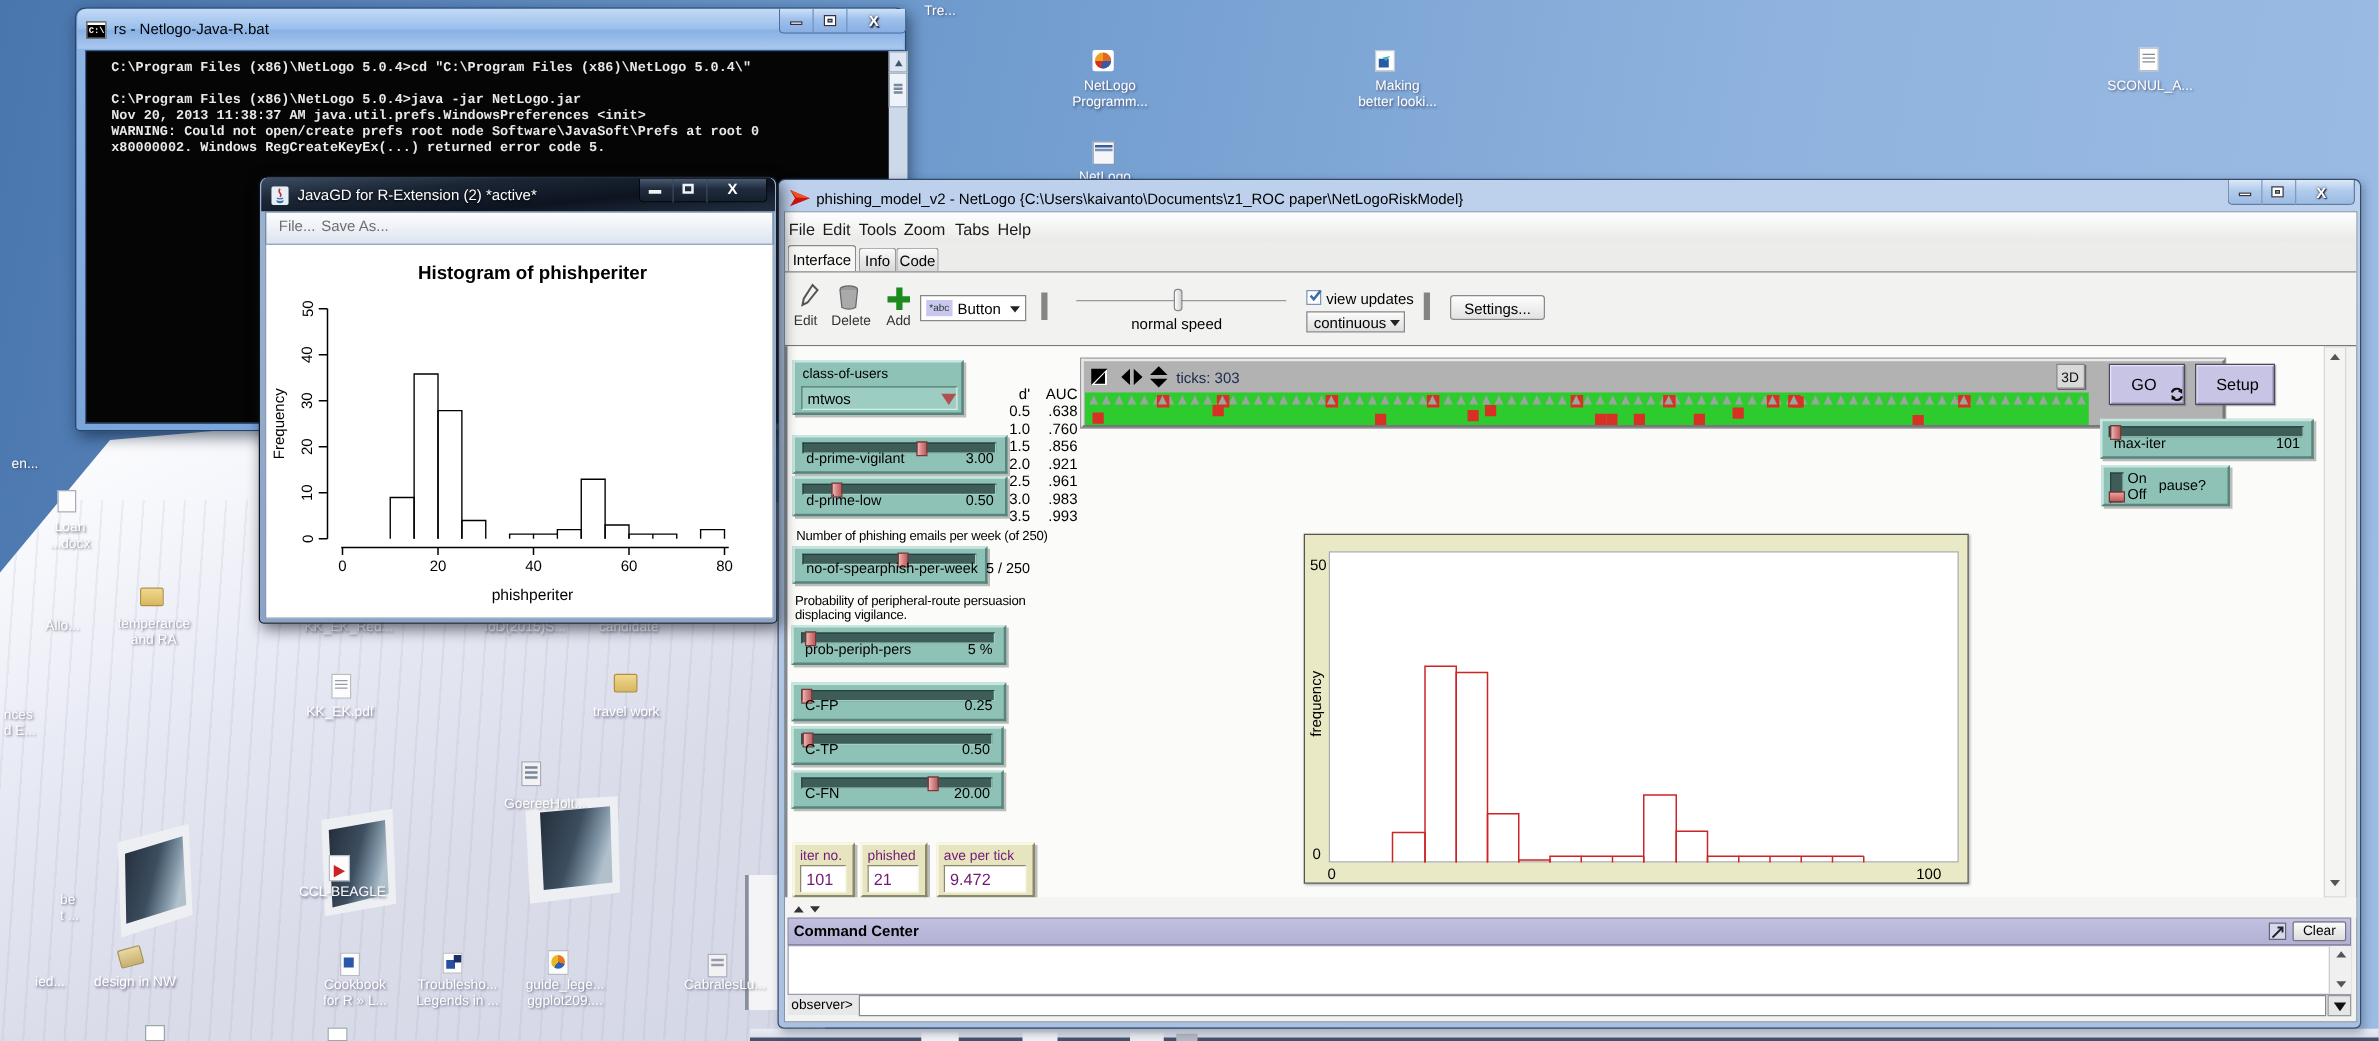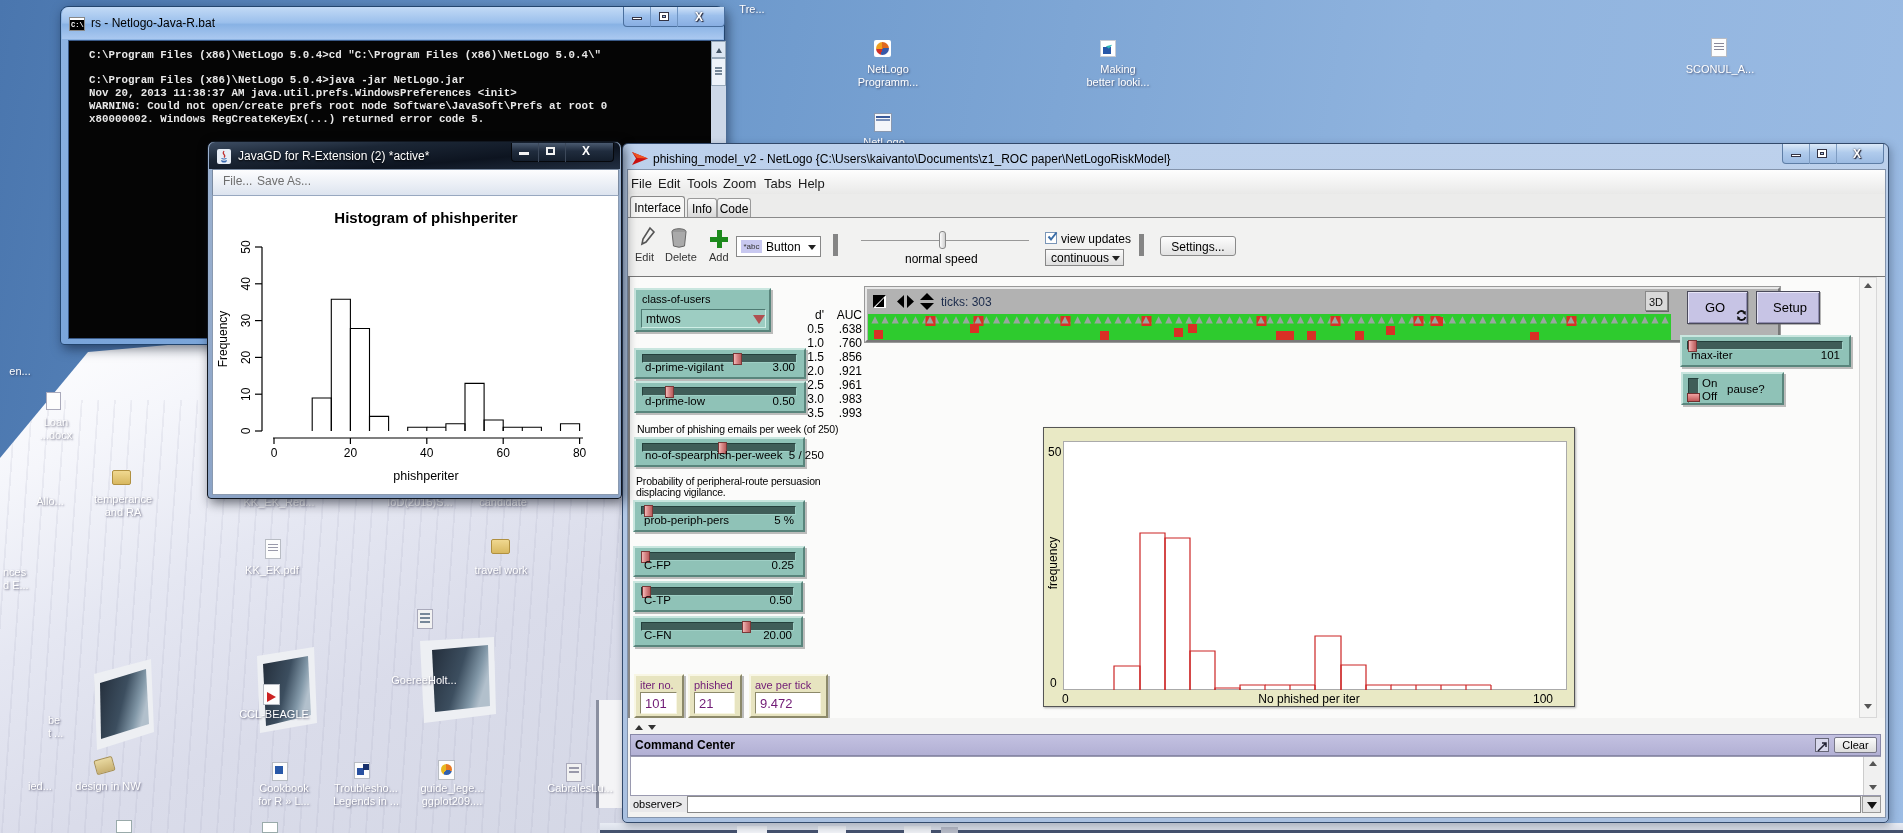--- a/index.html
+++ b/index.html
@@ -99,21 +99,21 @@
 
   <div class="abs" style="left:265px;top:539px;width:16px;height:20px;background:#fdfdfd;border:1px solid #b8bcc4;"></div>
   <div class="abs" style="left:268px;top:544px;width:10px;height:1px;background:#99a;box-shadow:0 3px 0 #99a,0 6px 0 #99a;"></div>
   <div class="dico" style="left:232px;top:564px;width:80px;">KK_EK.pdf</div>
 
   <div class="abs" style="left:491px;top:539px;width:19px;height:15px;background:linear-gradient(#f0d890,#d8b860);border-radius:2px;border:1px solid #b09040;"></div>
   <div class="dico" style="left:461px;top:564px;width:80px;">travel work</div>
 
   <div class="abs" style="left:417px;top:609px;width:16px;height:20px;background:#f2f2f2;border:1px solid #aab;"></div>
   <div class="abs" style="left:420px;top:613px;width:10px;height:2px;background:#789;box-shadow:0 4px 0 #789,0 8px 0 #789;"></div>
-  <div class="dico" style="left:384px;top:637px;width:80px;margin-top:37px;">GoereeHolt...</div>
+  <div class="dico" style="left:396px;top:637px;width:80px;">GoereeHolt...</div>
 
   <div class="abs" style="left:263px;top:684px;width:17px;height:21px;background:#fdfdfd;border:1px solid #b8bcc4;"></div>
   <div class="abs" style="left:267px;top:692px;width:0;height:0;border-top:5px solid transparent;border-bottom:5px solid transparent;border-left:9px solid #cc2222;"></div>
   <div class="dico" style="left:234px;top:708px;width:80px;">CCL-BEAGLE</div>
   <div class="dico" style="left:48px;top:714px;width:40px;text-align:left;">be<br>t ...</div>
 
   <div class="dico" style="left:236px;top:496px;width:86px;opacity:0.85;">KK_EK_Red...</div>
   <div class="dico" style="left:380px;top:496px;width:80px;opacity:0.85;">IoD(2015)S...</div>
   <div class="dico" style="left:468px;top:496px;width:70px;opacity:0.85;">candidate</div>
 
@@ -245,21 +245,21 @@
       </div>
       <div class="nteal abs" style="left:4px;top:104px;width:172px;height:32px;">
         <div class="ntrack" style="left:6px;right:7px;top:4px;"></div>
         <div class="nhandle" style="left:29px;top:3px;"></div>
         <div class="nlabel">
             <span>d-prime-low</span>
             <span class="nval">0.50</span>
           </div>
       </div>
       <div class="abs" style="left:7px;top:146px;font-size:10.5px;letter-spacing:-0.18px;color:#000;">Number of phishing emails per week (of 250)</div>
-      <div class="nteal abs" style="left:4px;top:160px;width:171px;height:30px;">
+      <div class="nteal abs" style="left:4px;top:160px;width:156px;height:30px;">
         <div class="ntrack" style="left:6px;right:7px;top:4px;"></div>
         <div class="nhandle" style="left:82px;top:3px;"></div>
         <div class="nlabel">
             <span>no-of-spearphish-per-week&nbsp;&nbsp;5 / 250</span>
           </div>
       </div>
       <div class="abs" style="left:6px;top:199px;font-size:10.5px;letter-spacing:-0.18px;color:#000;line-height:10.5px;">Probability of peripheral-route persuasion<br>displacing vigilance.</div>
       <div class="nteal abs" style="left:3px;top:223px;width:172px;height:32px;">
         <div class="ntrack" style="left:6px;right:7px;top:4px;"></div>
         <div class="nhandle" style="left:9px;top:3px;"></div>
@@ -460,21 +460,20 @@
         <div class="abs" style="left:19px;top:16px;font-size:11.5px;">Off</div>
         <div class="abs" style="left:44px;top:9px;font-size:11.5px;">pause?</div>
       </div>
 
       <div class="abs" style="left:413px;top:150px;width:532px;height:280px;background:#e9e9c5;border:1px solid #555;box-shadow:1px 1px 2px rgba(100,100,100,0.5);">
         <div class="abs" style="left:19px;top:13px;width:504px;height:249px;background:#fff;border:1px solid #aaa;"></div>
         <div class="abs" style="left:4px;top:17px;font-size:12px;">50</div>
         <div class="abs" style="left:6px;top:248px;font-size:12px;">0</div>
         <div class="abs" style="left:-31px;top:128px;font-size:12px;transform:rotate(-90deg);width:80px;text-align:center;">frequency</div>
         <div class="abs" style="left:18px;top:264px;font-size:12px;">0</div>
-        <div class="abs" style="left:0;top:264px;width:530px;text-align:center;font-size:12px;">No phished per iter</div>
         <div class="abs" style="left:489px;top:264px;font-size:12px;">100</div>
         <svg class="abs" style="left:19px;top:13px;width:505px;height:250px;" viewBox="0 0 505 250">
           <g stroke="#cc2525" fill="none" stroke-width="1.2">
           <path d="M51 249 L51 225 L77 225 L77 249"></path>
           <path d="M77 249 L77 92 L102 92 L102 249"></path>
           <path d="M102 249 L102 97 L127 97 L127 249"></path>
           <path d="M127 249 L127 210 L152 210 L152 249"></path>
           <path d="M152 249 L152 247 L177 247 L177 249"></path>
           <path d="M177 249 L177 244 L202 244 L202 249"></path>
           <path d="M202 244 L227 244 M227 249 L227 244 M227 244 L252 244 M252 249 L252 244"></path>

